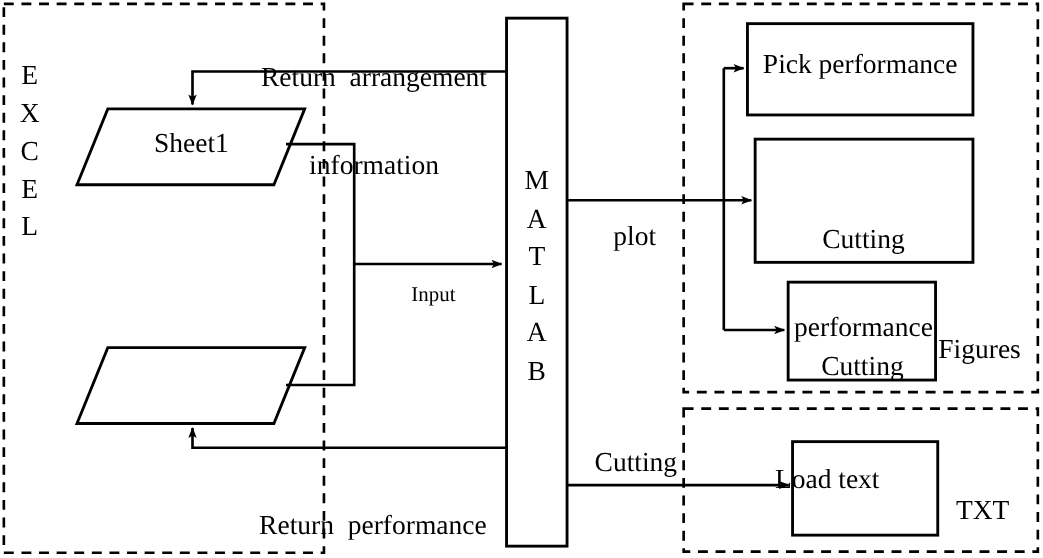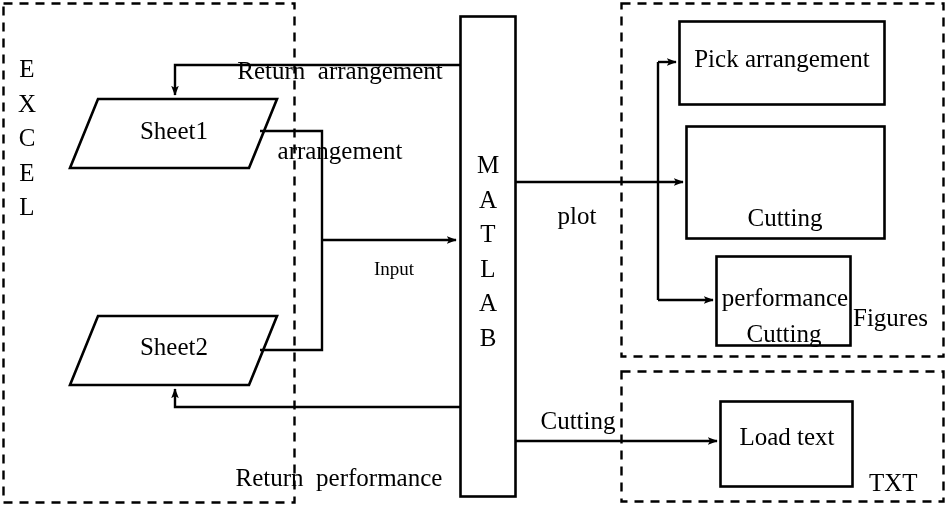--- a/index.html
+++ b/index.html
@@ -44,24 +44,24 @@
   .t-input{left:330px;top:219px;width:128px;font-size:19px;}
   .t-calcplot{left:519px;top:150px;width:116px;font-size:25px;}
   .t-output{left:528px;top:408px;width:100px;font-size:25px;}
 
   .t-sheet1{left:70px;top:118px;width:208px;font-size:25px;}
   .t-sheet2{left:70px;top:334px;width:208px;font-size:25px;}
 
   .t-pick{left:680px;top:46px;width:204px;font-size:25px;}
   .t-cutperf{left:686px;top:152px;width:198px;font-size:25px;}
   .t-cutdiag{left:717px;top:268px;width:134px;font-size:25px;}
-  .t-loadtext{left:721px;top:424px;width:132px;font-size:25px;}
+  .t-loadtext{left:686px;top:424px;width:132px;font-size:25px;}
 
   .t-figures{left:853px;top:305px;width:92px;font-size:25px;text-align:left;}
-  .t-txt{left:869px;top:452px;width:70px;font-size:25px;text-align:left;margin-top:18px;}
+  .t-txt{left:869px;top:452px;width:70px;font-size:25px;text-align:left;}
 </style>
 </head>
 <body>
 
 <div id="stage">
 
   <svg viewBox="0 0 948 507" xmlns="http://www.w3.org/2000/svg">
     <defs>
       <marker id="ar" markerWidth="11" markerHeight="11" refX="9.2" refY="4.2" orient="auto" markerUnits="userSpaceOnUse">
         <path d="M0,0.4 L10,4.2 L0,8.0 L2.3,4.2 Z" fill="#000"></path>
@@ -117,42 +117,41 @@
     <span>M</span>
     <span>A</span>
     <span>T</span>
     <span>L</span>
     <span>A</span>
     <span>B</span>
   </div>
 
   <div class="lbl ctr t-return-arr">
     <div>Return  arrangement</div>
-    <div>arrangement</div>
+    <div>information</div>
   </div>
 
   <div class="lbl ctr t-input">
     <div>Input</div>
   </div>
 
   <div class="lbl ctr t-return-perf">
     <div>Return  performance</div>
     
   </div>
 
   <div class="lbl ctr t-calcplot">
     <div>plot</div>
   </div>
 
   <div class="lbl ctr t-output">Cutting</div>
 
   <div class="lbl ctr t-sheet1">Sheet1</div>
-  <div class="lbl ctr t-sheet2">Sheet2</div>
 
-  <div class="lbl ctr t-pick">Pick arrangement</div>
+  <div class="lbl ctr t-pick">Pick performance</div>
 
   <div class="lbl ctr t-cutperf">
     <div>Cutting</div>
     <div>performance</div>
   </div>
 
   <div class="lbl ctr t-cutdiag">
     <div>Cutting</div>
   </div>
 

